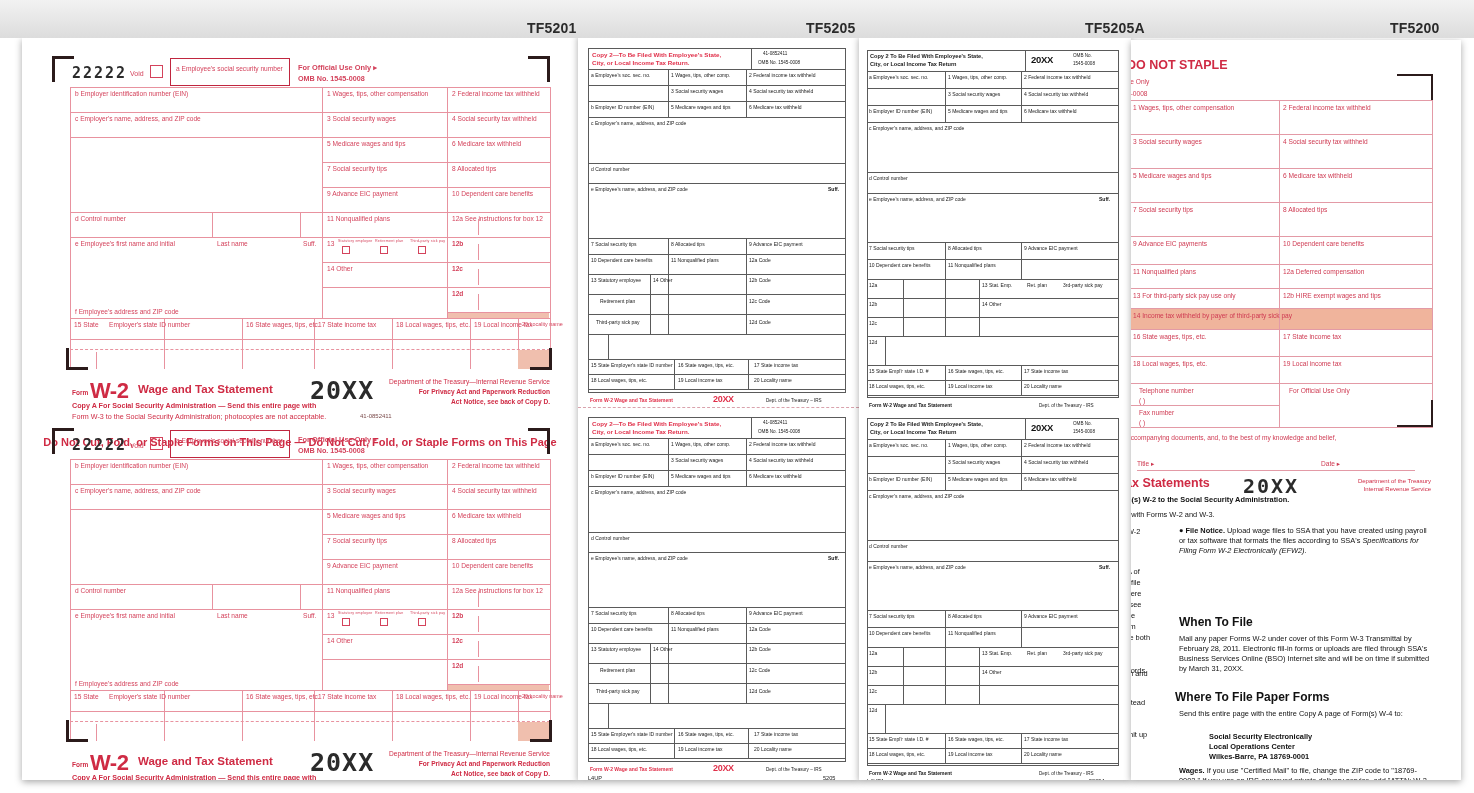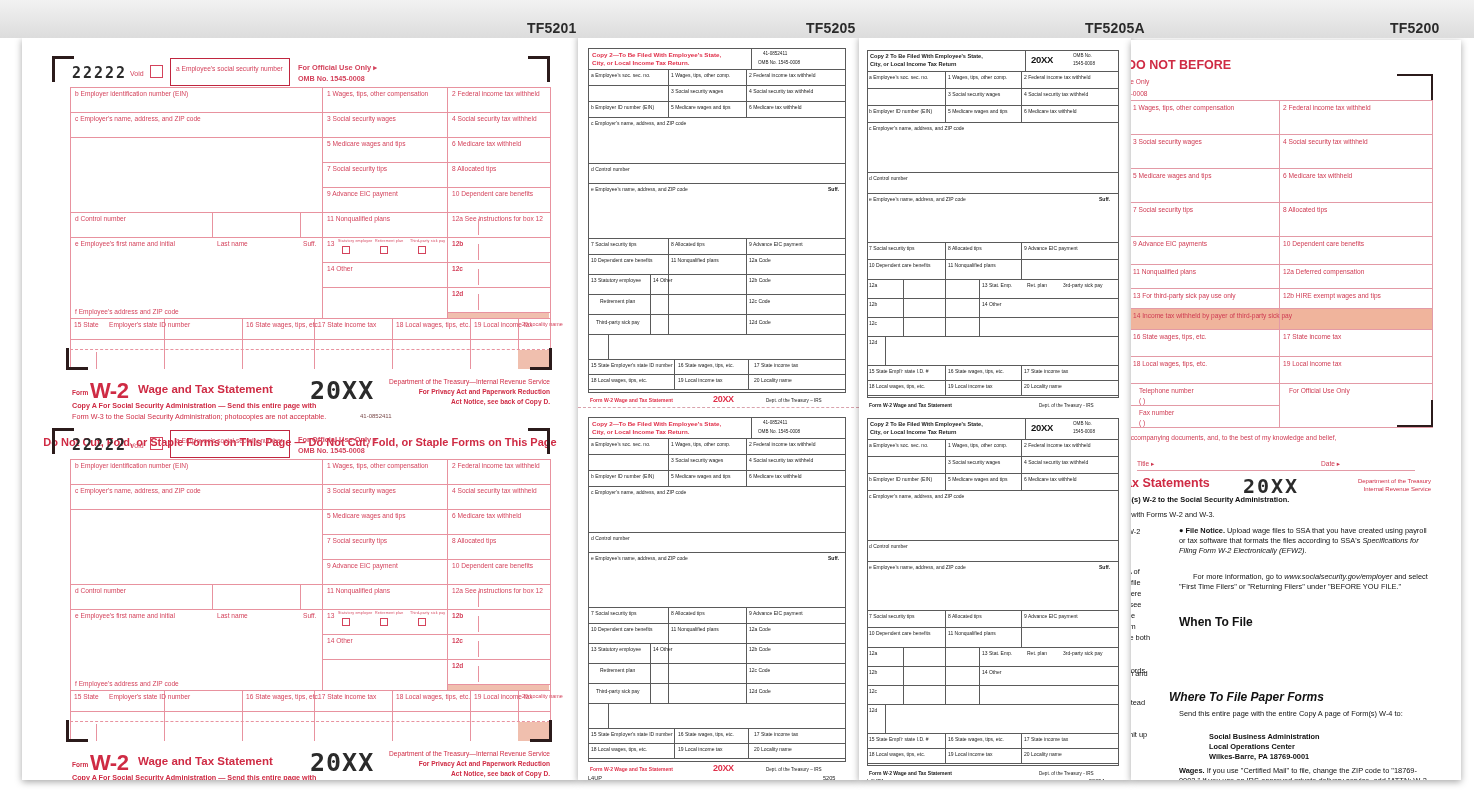--- a/index.html
+++ b/index.html
@@ -609,21 +609,21 @@
     <div class="mfoot" style="left:2px;top:352px;">Form W-2 Wage and Tax Statement</div>
     <div class="mtiny" style="left:172px;top:353px;">Dept. of the Treasury - IRS</div>
   </div>
 
   <div class="mcode" style="left:8px;top:742px;">L4UPA</div>
   <div class="mcode" style="left:230px;top:742px;">5205A</div>
 </div>
 
 <div class="sheet" id="sheet4">
 
-  <div class="w3head" style="left:-4px;top:18px;">DO NOT BEFORE</div>
+  <div class="w3head" style="left:-4px;top:18px;">DO NOT STAPLE</div>
   <div class="w3lbl" style="left:-4px;top:38px;">se Only</div>
   <div class="w3lbl" style="left:-4px;top:50px;">5-0008</div>
   <div class="w3dark" style="left:266px;top:34px;width:36px;height:2px;"></div>
   <div class="w3dark" style="left:300px;top:34px;width:2px;height:26px;"></div>
 
   <div class="w3ln w3h" style="left:-4px;top:60px;width:306px;"></div>
   <div class="w3ln w3h" style="left:-4px;top:94px;width:306px;"></div>
   <div class="w3ln w3h" style="left:-4px;top:128px;width:306px;"></div>
   <div class="w3ln w3h" style="left:-4px;top:162px;width:306px;"></div>
   <div class="w3ln w3h" style="left:-4px;top:196px;width:306px;"></div>
@@ -690,26 +690,24 @@
   <div class="w3body" style="left:-4px;top:593px;">re both</div>
   <div class="w3body" style="left:-4px;top:604px;">d</div>
   <div class="w3body" style="left:-4px;top:629px;">m and</div>
   <div class="w3body" style="left:-4px;top:626px;">cords.</div>
   <div class="w3body" style="left:-4px;top:658px;">stead</div>
   <div class="w3body" style="left:-4px;top:690px;">mit up</div>
 
   <div class="w3body" style="left:48px;top:486px;width:254px;">
     <span style="font-weight:bold;">●&nbsp;<span>File Notice.</span></span><span> Upload wage files to SSA that you have created using payroll or tax software that formats the files according to SSA's </span><i class="it">Specifications for Filing Form W-2 Electronically (EFW2)</i><span>.</span>
   </div>
-  <div class="w3body" style="left:48px;top:532px;width:254px;text-indent:14px;">
-    <span>For more information, go to </span><i class="it">www.socialsecurity.gov/employer</i><span> and select "First Time Filers" or "Returning Filers" under "BEFORE YOU FILE."</span>
-  </div>
   <div class="w3h2" style="left:48px;top:575px;">When To File</div>
-  <div class="w3h2" style="left:38px;top:650px;font-style:italic;">Where To File Paper Forms</div>
+  <div class="w3body" style="left:48px;top:594px;width:254px;">Mail any paper Forms W-2 under cover of this Form W-3 Transmittal by February 28, 2011. Electronic fill-in forms or uploads are filed through SSA's Business Services Online (BSO) Internet site and will be on time if submitted by March 31, 20XX.</div>
+  <div class="w3h2" style="left:44px;top:650px;">Where To File Paper Forms</div>
   <div class="w3body" style="left:48px;top:669px;width:254px;">Send this entire page with the entire Copy A page of Form(s) W-4 to:</div>
-  <div class="w3bodyb" style="left:78px;top:692px;">Social Business Administration</div>
+  <div class="w3bodyb" style="left:78px;top:692px;">Social Security Electronically</div>
   <div class="w3bodyb" style="left:78px;top:702px;">Local Operations Center</div>
   <div class="w3bodyb" style="left:78px;top:712px;">Wilkes-Barre, PA 18769-0001</div>
   <div class="w3body" style="left:48px;top:726px;width:254px;">
     <span style="font-weight:bold;">Wages.</span><span> If you use "Certified Mail" to file, change the ZIP code to "18769-0002." If you use an IRS-approved private delivery service, add "ATTN: W-2 Process, 1150 E. Mountain Dr." to the address and change the ZIP code to "18702-7997." See Publication 15 (Circular E), Employer's Tax Guide, for a list of IRS-approved private delivery services.</span>
   </div>
 
 </div>
 
 </body></html>

